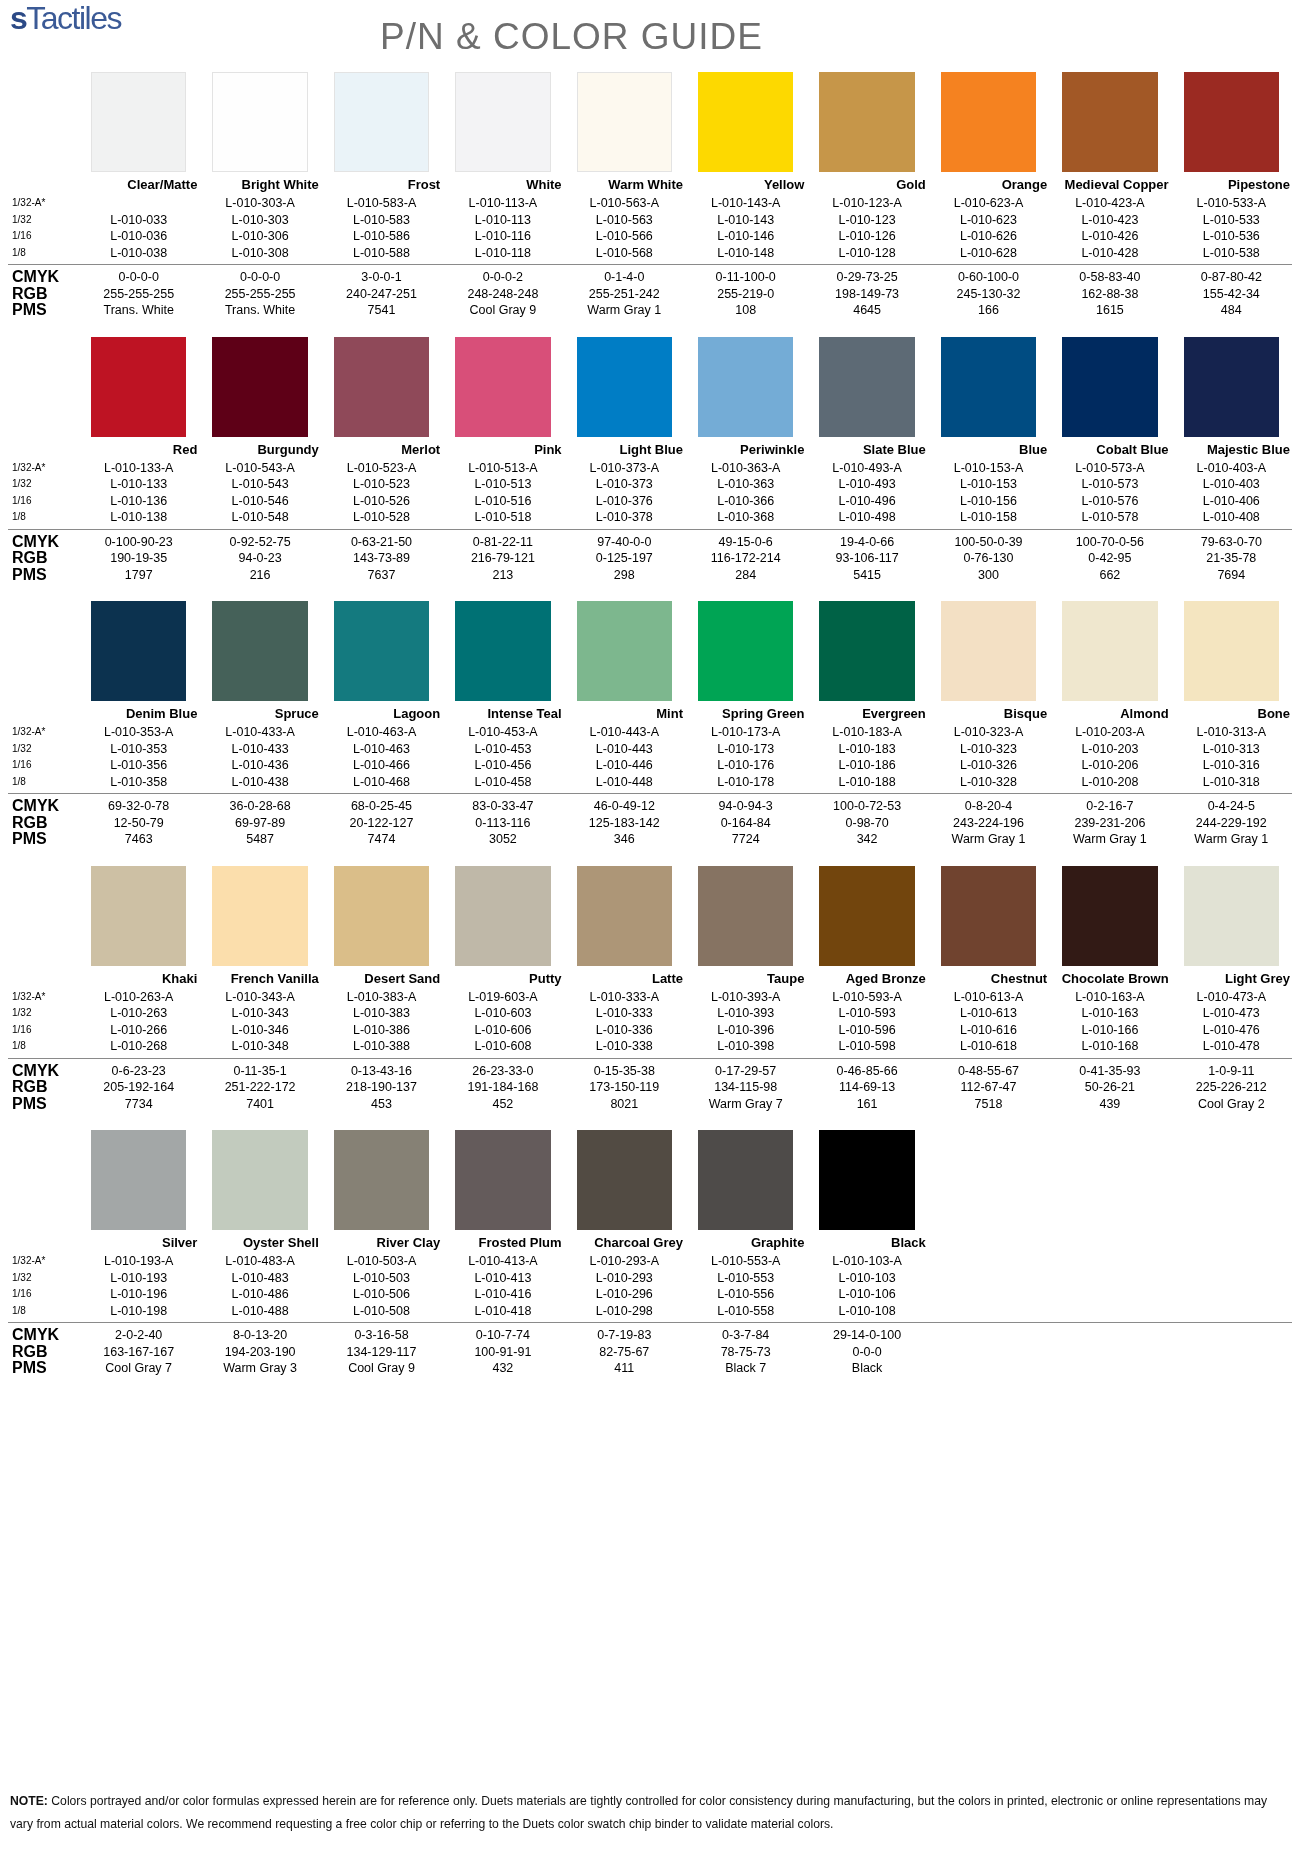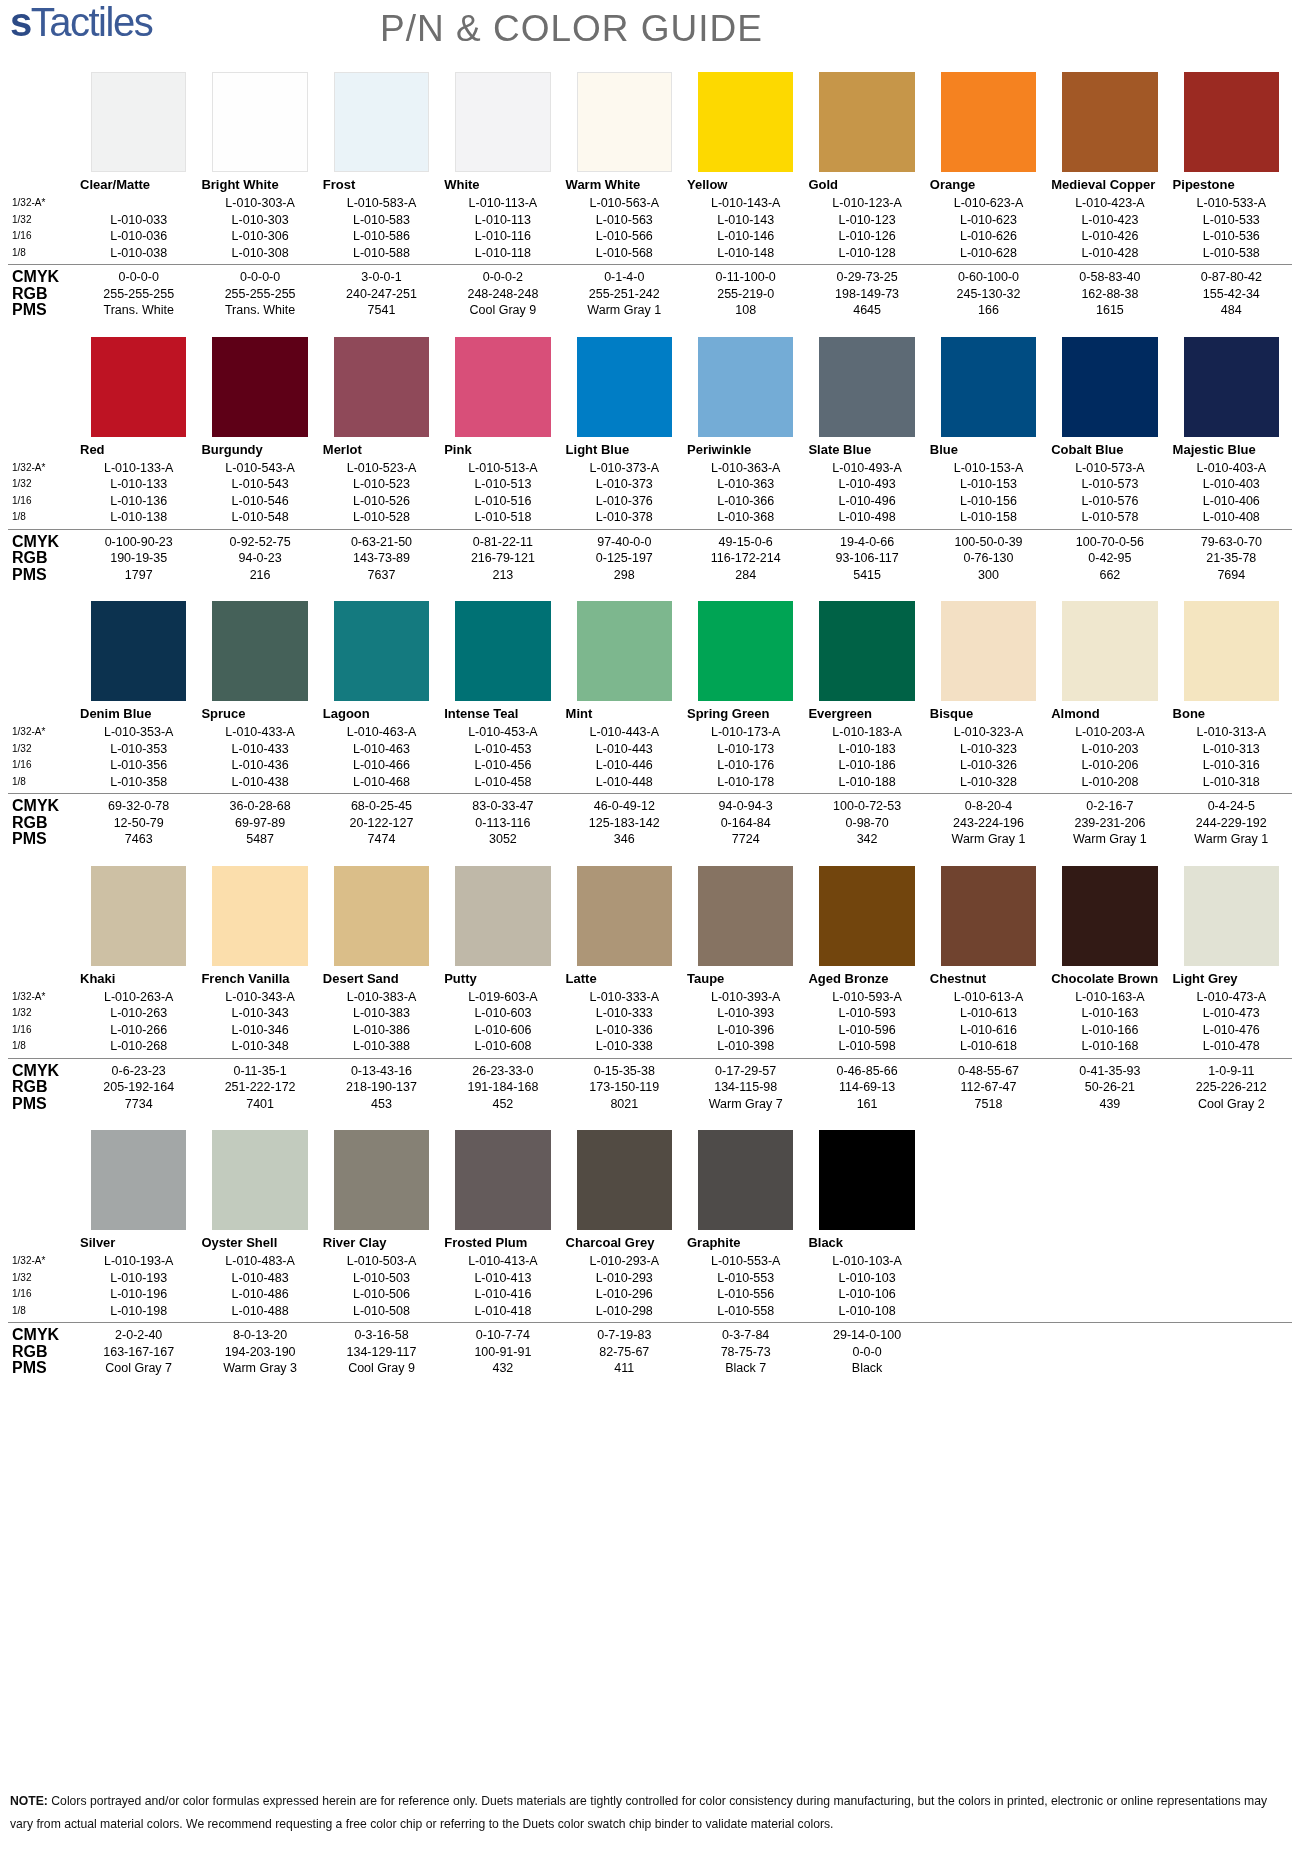--- a/index.html
+++ b/index.html
@@ -20,37 +20,37 @@
   .header {
     position: relative;
     height: 72px;
     padding: 6px 0 0 10px;
   }
   .logo {
     position: absolute;
     left: 10px;
     top: 2px;
     font-family: "Liberation Sans", sans-serif;
-    font-size: 40px;
+    font-size: 32px;
     letter-spacing: -1.5px;
     color: #3b5a96;
     line-height: 1;
   }
   .logo .logo-s {
     font-weight: bold;
     color: #2c4a86;
   }
   .logo .logo-rest {
     font-weight: normal;
     color: #3b5a96;
   }
   .guide-title {
     position: absolute;
     left: 380px;
-    top: 8px;
+    top: 16px;
     font-size: 37px;
     font-weight: normal;
     letter-spacing: 1px;
     color: #6e6e6e;
     font-family: "Liberation Sans", sans-serif;
   }
 
   
   .sections {
     padding: 0 8px;
@@ -80,21 +80,21 @@
     padding: 0 13px;
   }
   .swatch {
     width: 100%;
     height: 100%;
   }
   .swatch.empty { background: transparent; }
   .swatch.bordered { border: 1px solid #e3e3e3; }
 
   .name-cell {
-    text-align: left;
+    text-align: right;
     font-size: 13px;
     font-weight: bold;
     padding: 5px 2px 3px 2px;
     line-height: 15px;
   }
 
   .pn-cell {
     text-align: center;
     font-size: 12.5px;
     line-height: 16.5px;

